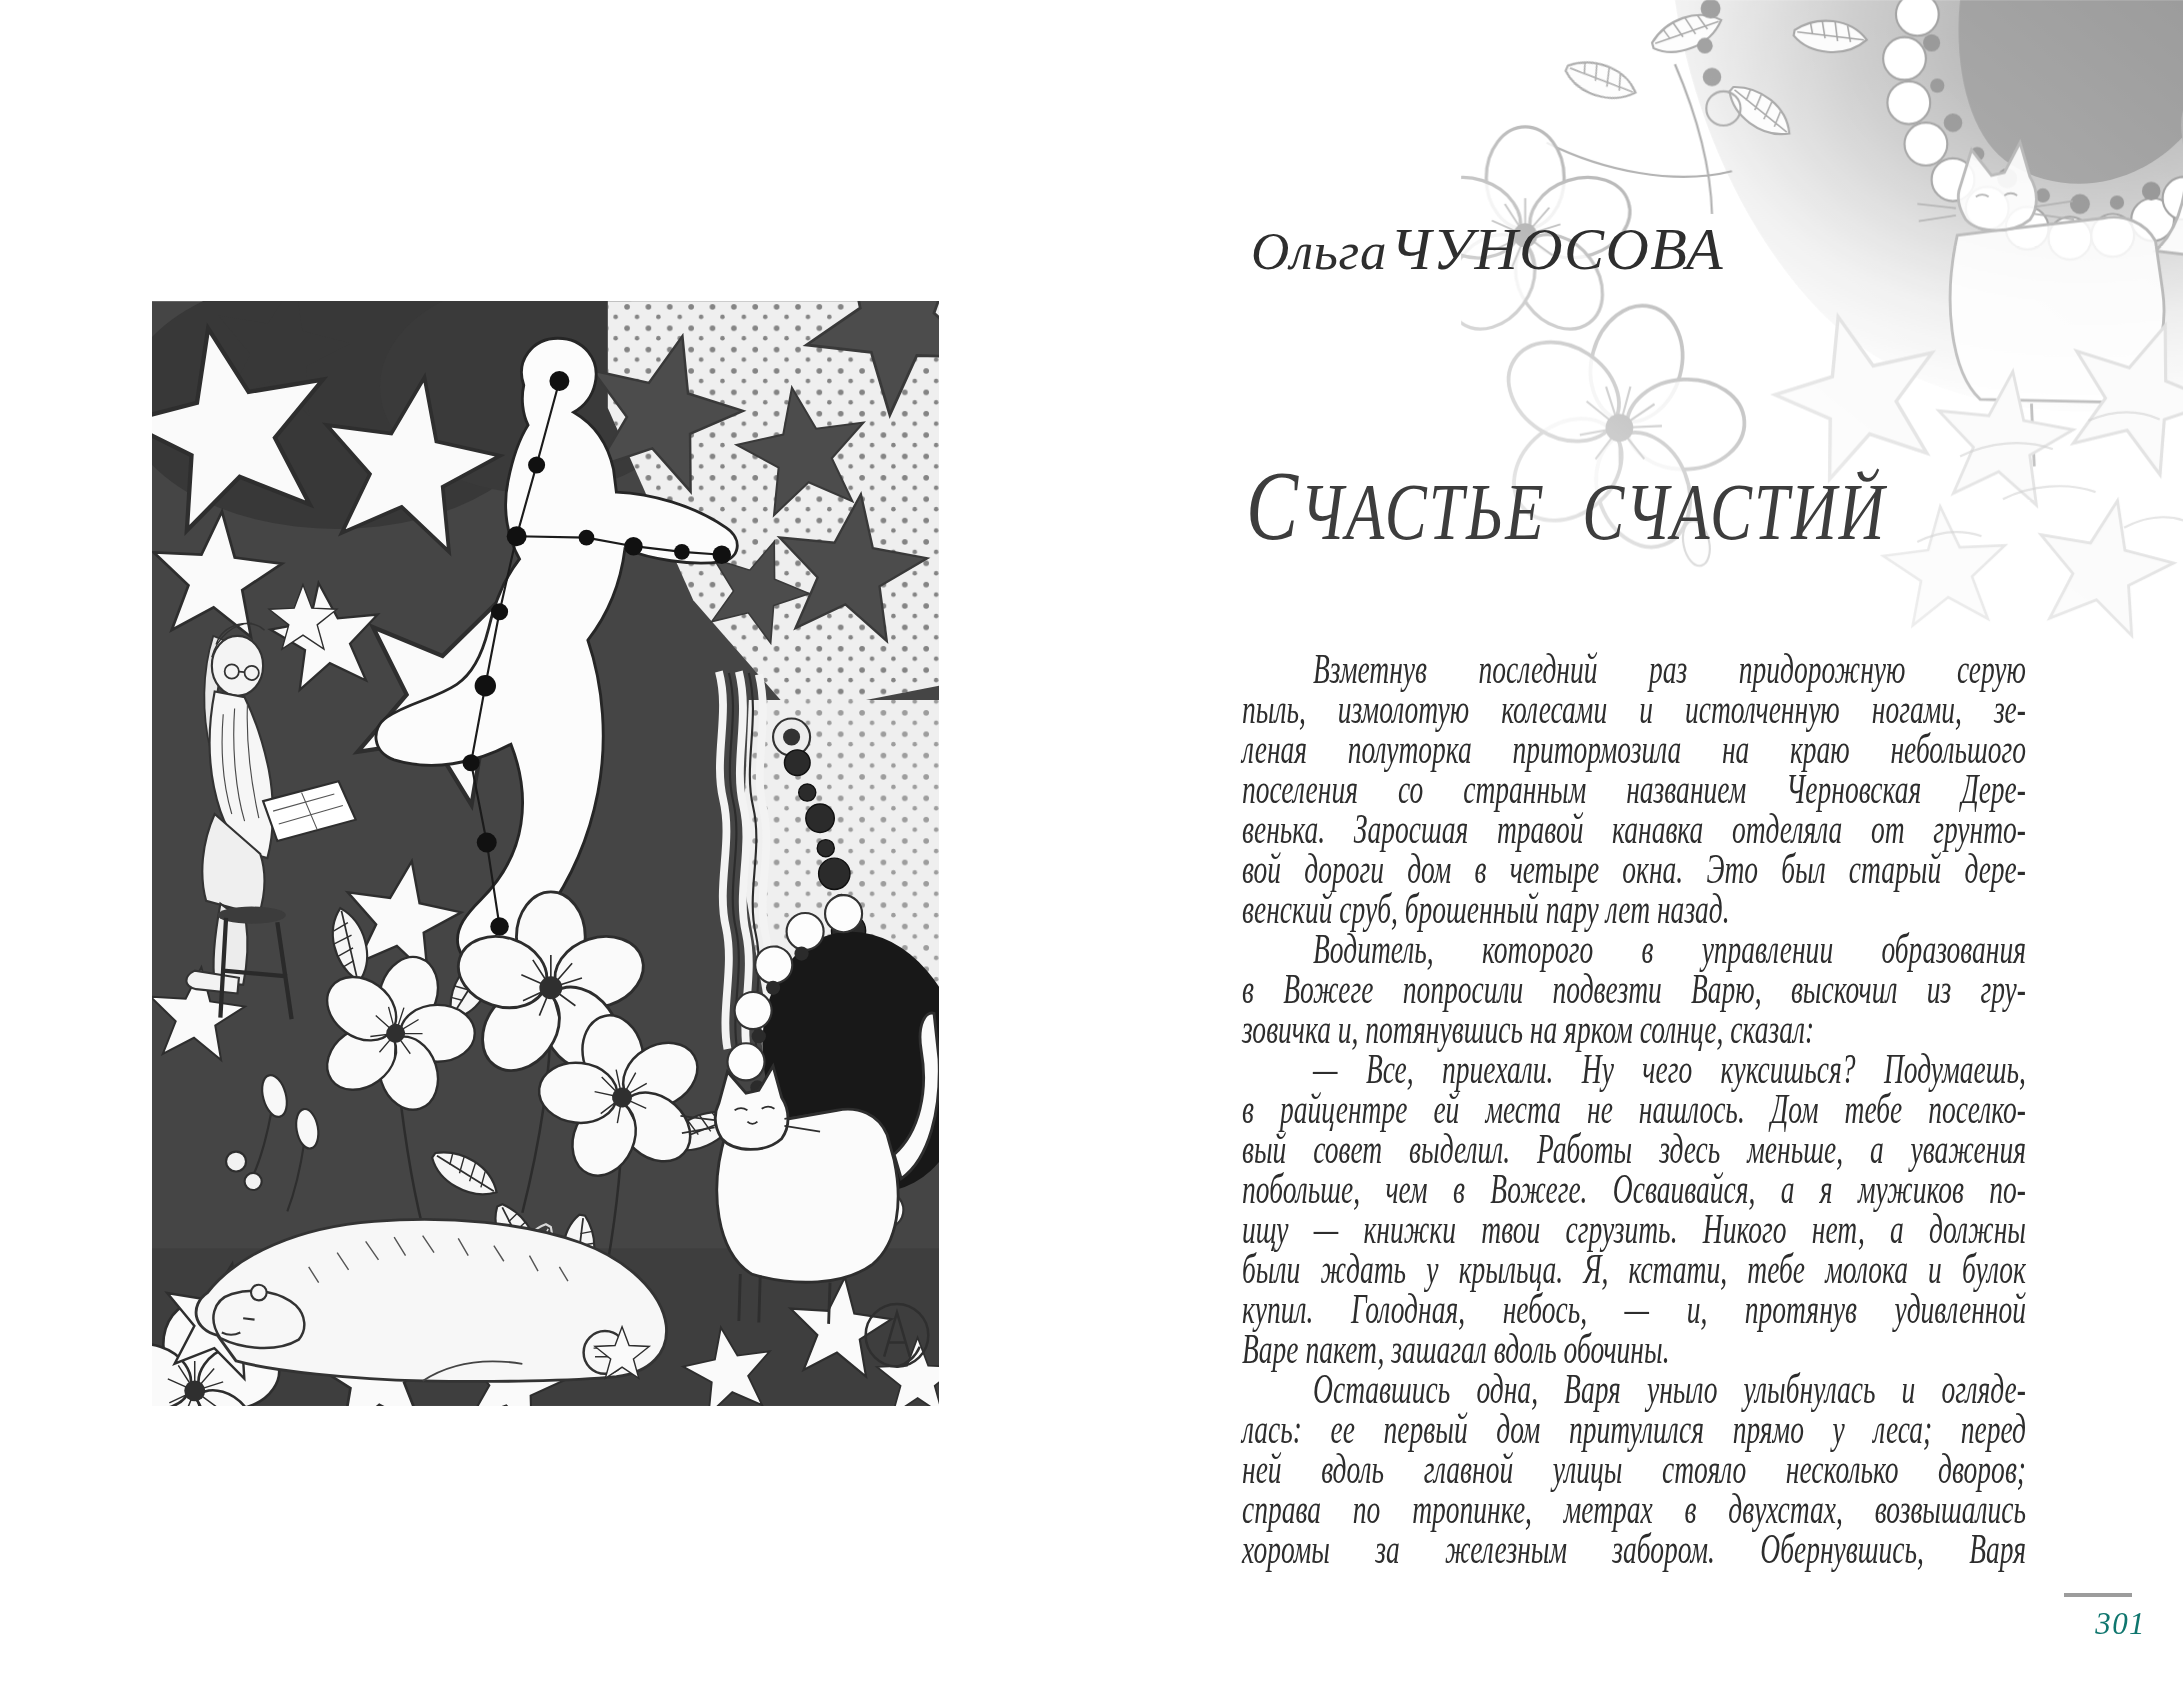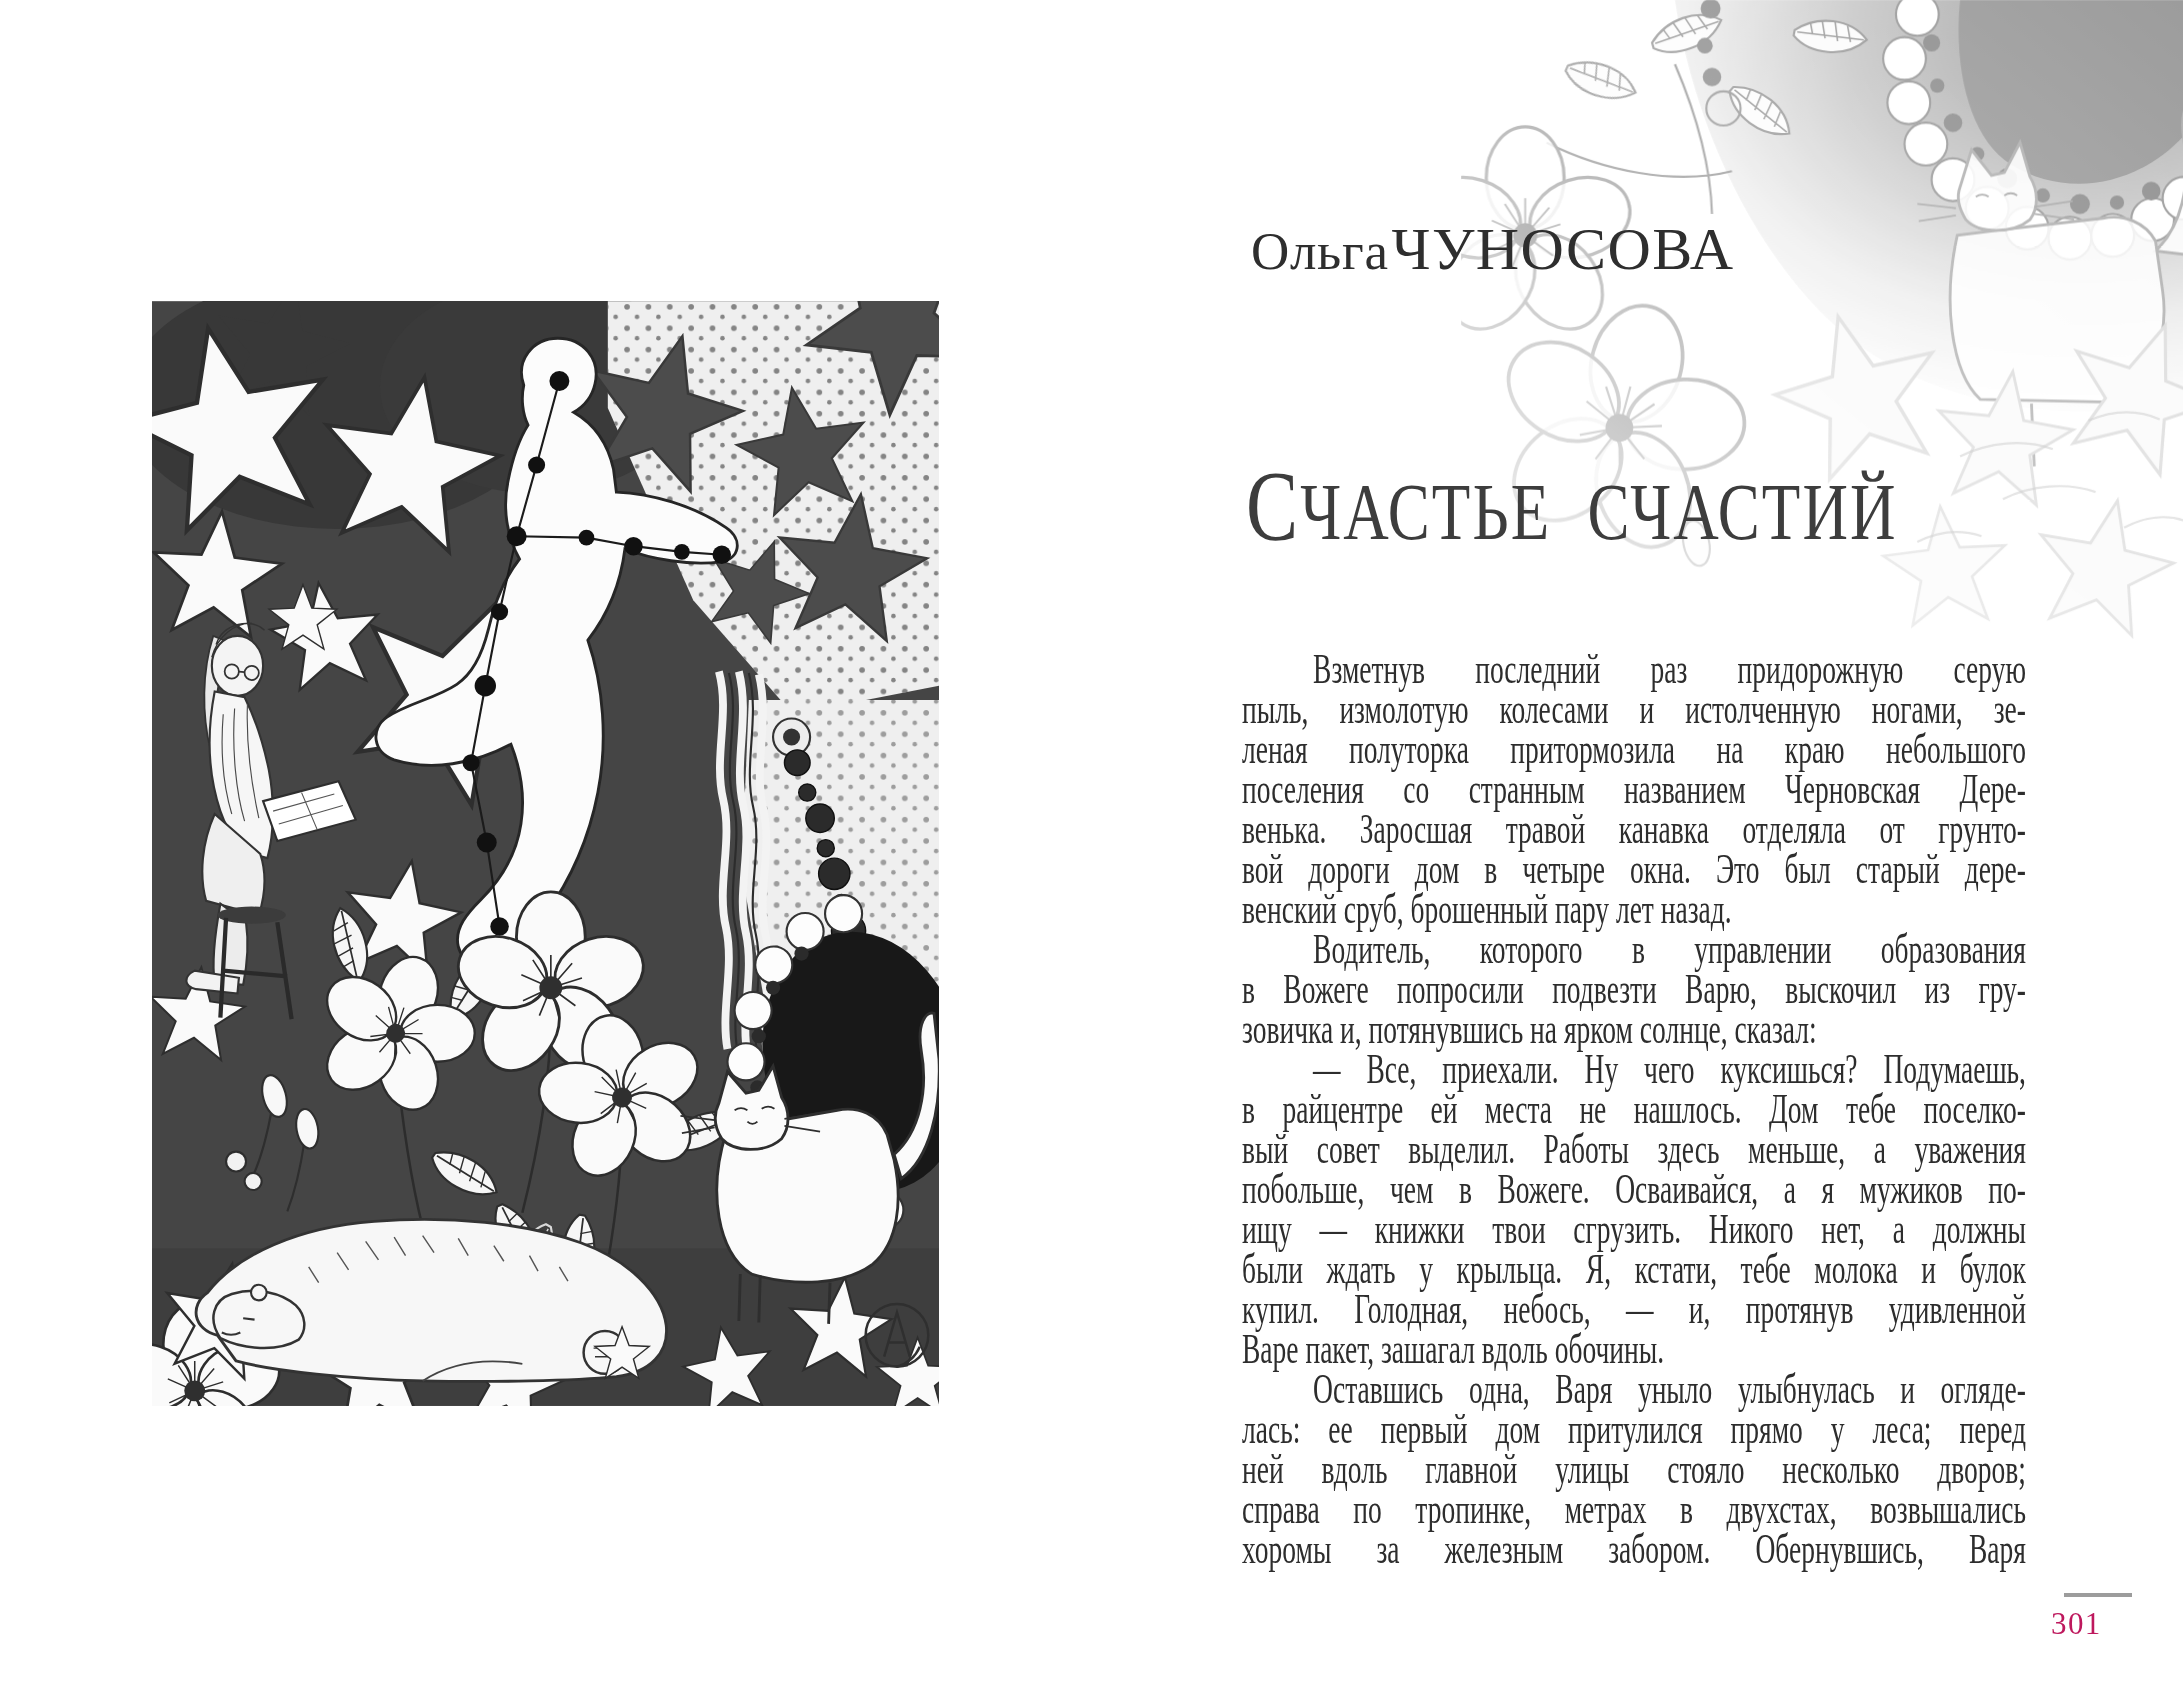--- a/index.html
+++ b/index.html
@@ -1,21 +1,21 @@
 <!DOCTYPE html>
 <html lang="ru" style="font-size:11.4px"><head>
 <meta charset="utf-8">
 <style>
   html,body{margin:0;padding:0;}
   body{
     width:2183px;height:1706px;position:relative;background:#ffffff;
     font-family:"Liberation Serif","DejaVu Serif",serif;
     overflow:hidden;
   }
-  .page-spread{position:absolute;inset:0;}
+  .page-spread{position:absolute;inset:0;font-style:italic;}
 
   
   #illo{position:absolute;left:152px;top:301px;width:787px;height:1105px;}
 
   
   #decor{position:absolute;left:1461px;top:0;width:723px;height:713px;}
 
   
   #author{
     position:absolute;left:1251px;top:219px;line-height:1;color:#2e2e2e;
@@ -41,22 +41,22 @@
   }
   #bodytext .line{
     height:40px;text-align:justify;text-align-last:justify;white-space:normal;
   }
   #bodytext .line.lastline{text-align-last:left;}
   #bodytext .line.ind{text-indent:111px;}
 
   
   #folio-rule{position:absolute;left:2064px;top:1593px;width:68px;height:3.6px;background:#9c9c9c;}
   #folio{
-    position:absolute;left:2051px;top:1608px;width:95px;text-align:left;
-    font-size:31px;color:#be185d;letter-spacing:1.4px;line-height:1;
+    position:absolute;left:2051px;top:1608px;width:95px;text-align:right;
+    font-size:31px;color:#0f766e;letter-spacing:1.4px;line-height:1;
   }
 </style>
 </head>
 <body>
 
 <div class="page-spread">
 
   <svg id="illo" viewBox="0 0 1105 1551" xmlns="http://www.w3.org/2000/svg">
     <defs>
       <path id="st" d="M0,-100 L24.7,-34 L95.1,-30.9 L39.9,13 L58.8,80.9 L0,42 L-58.8,80.9 L-39.9,13 L-95.1,-30.9 L-24.7,-34 Z"></path>

